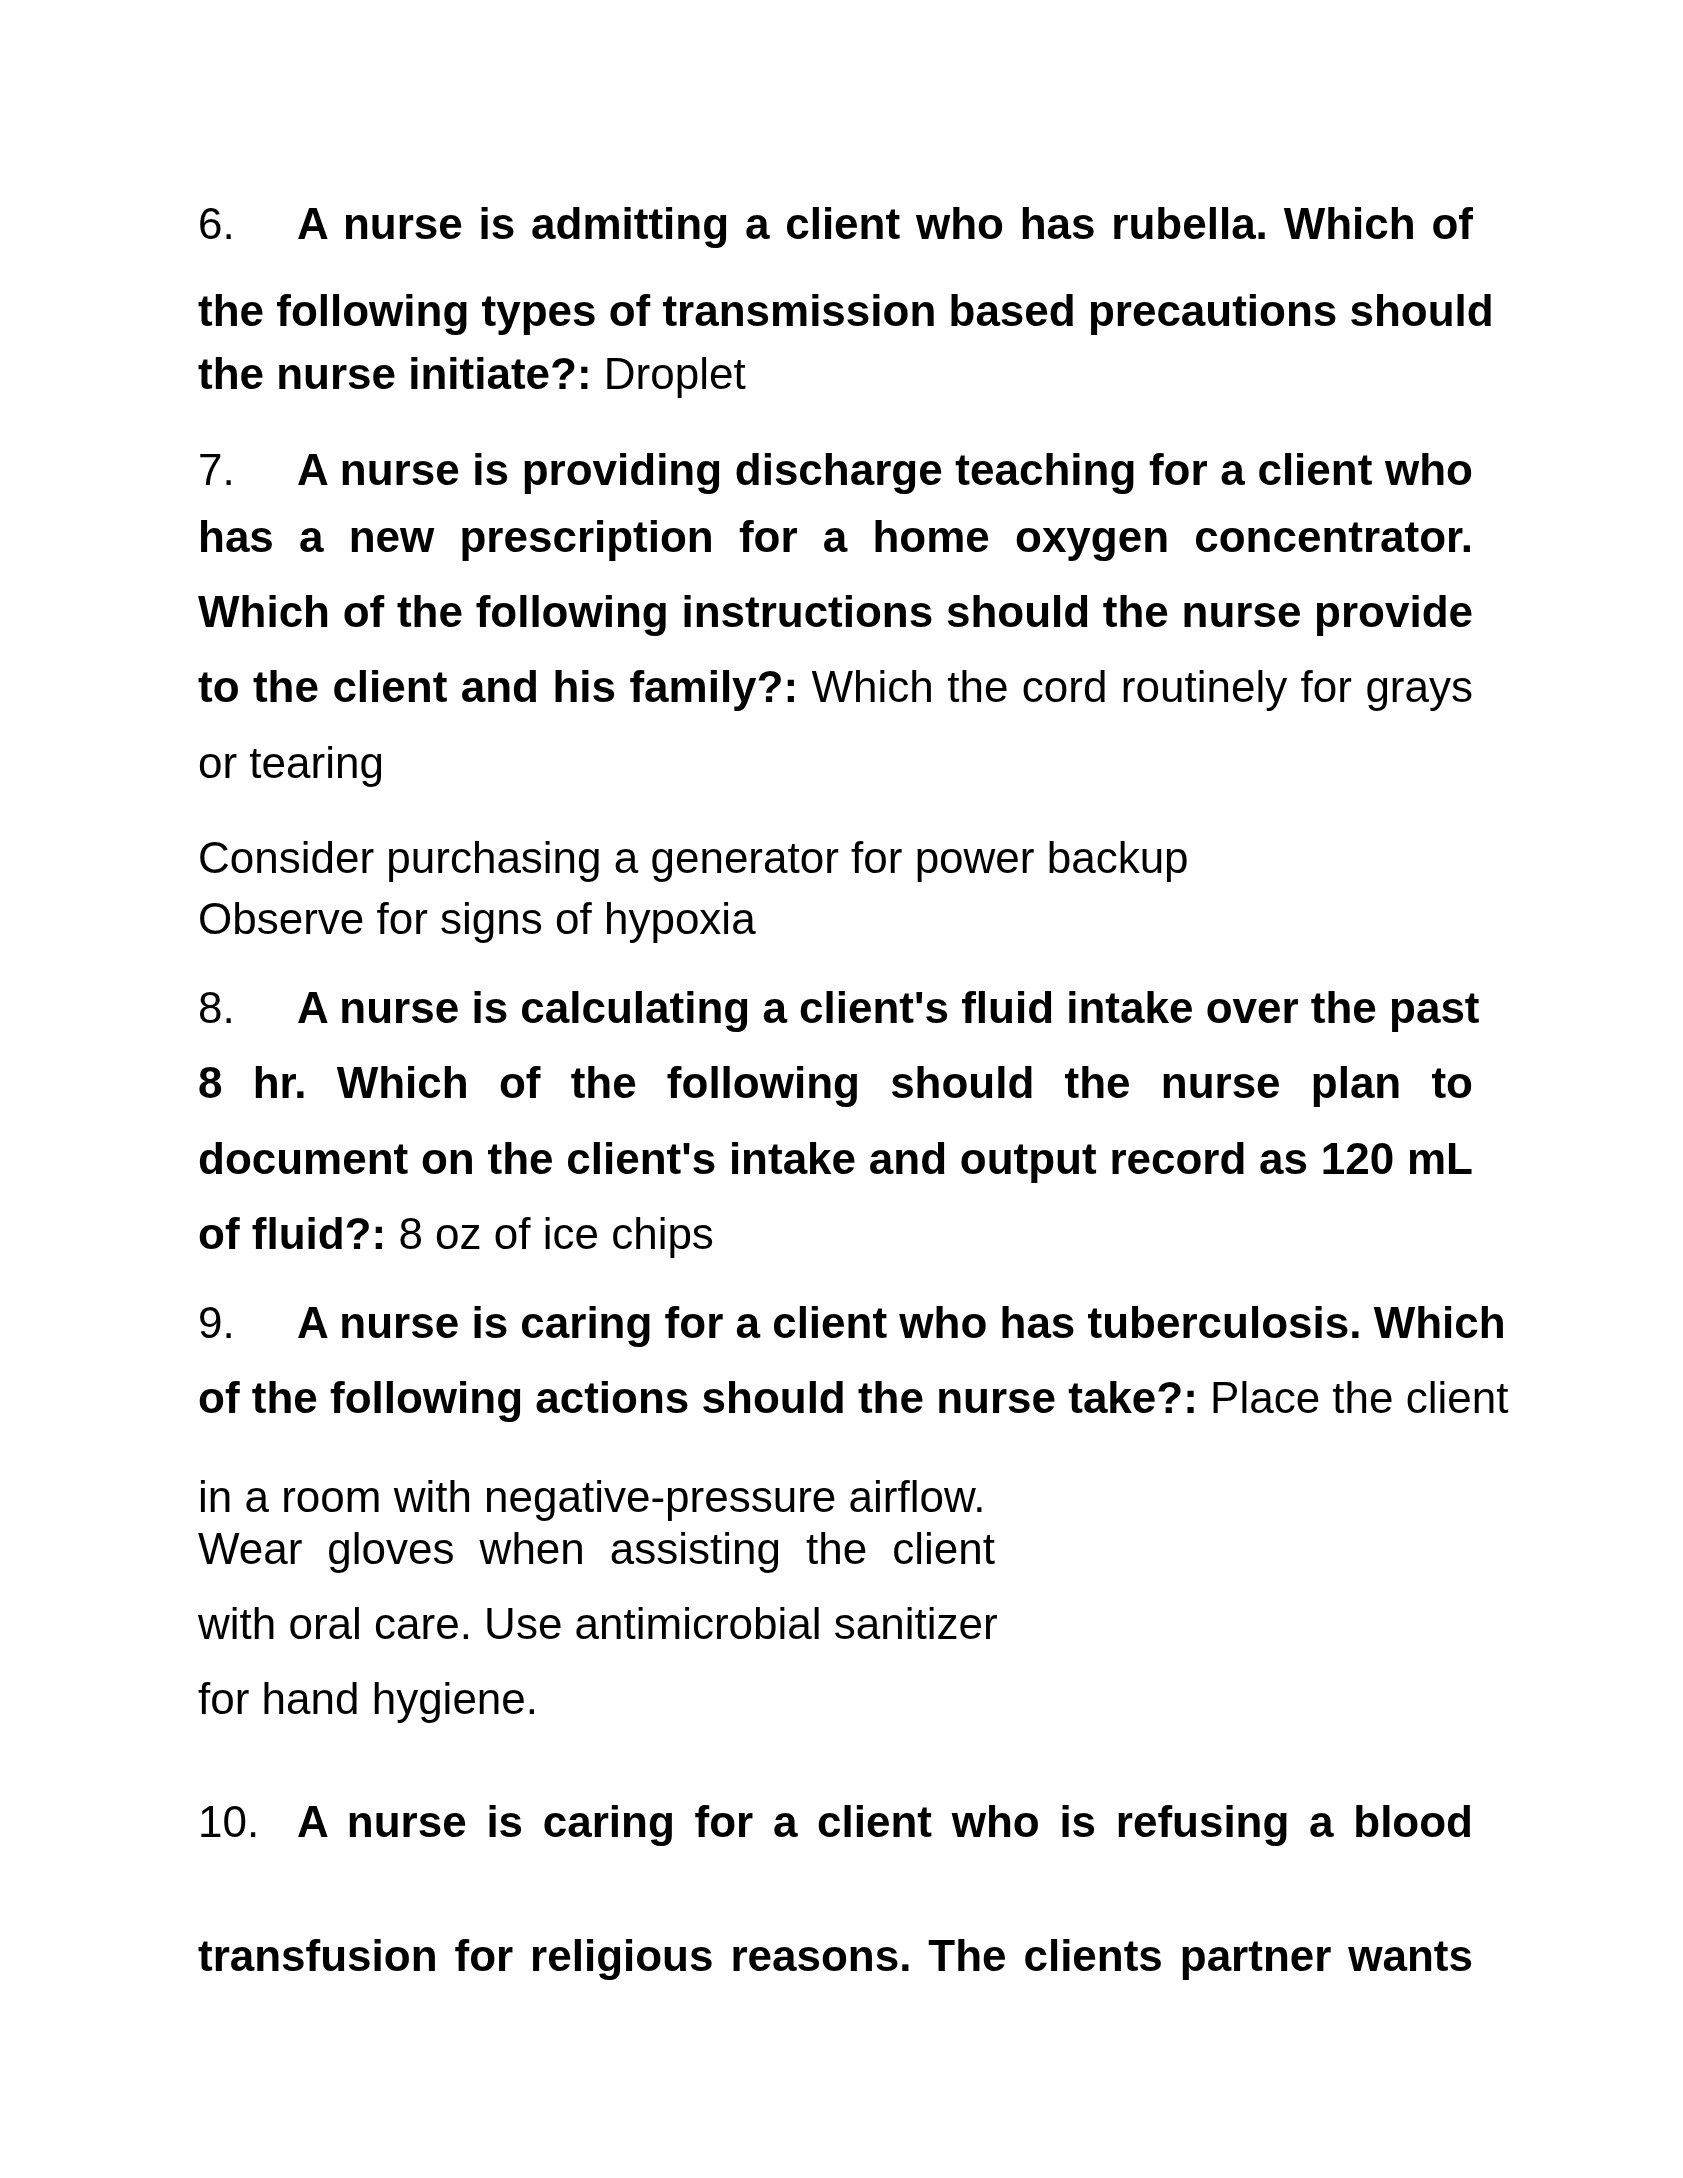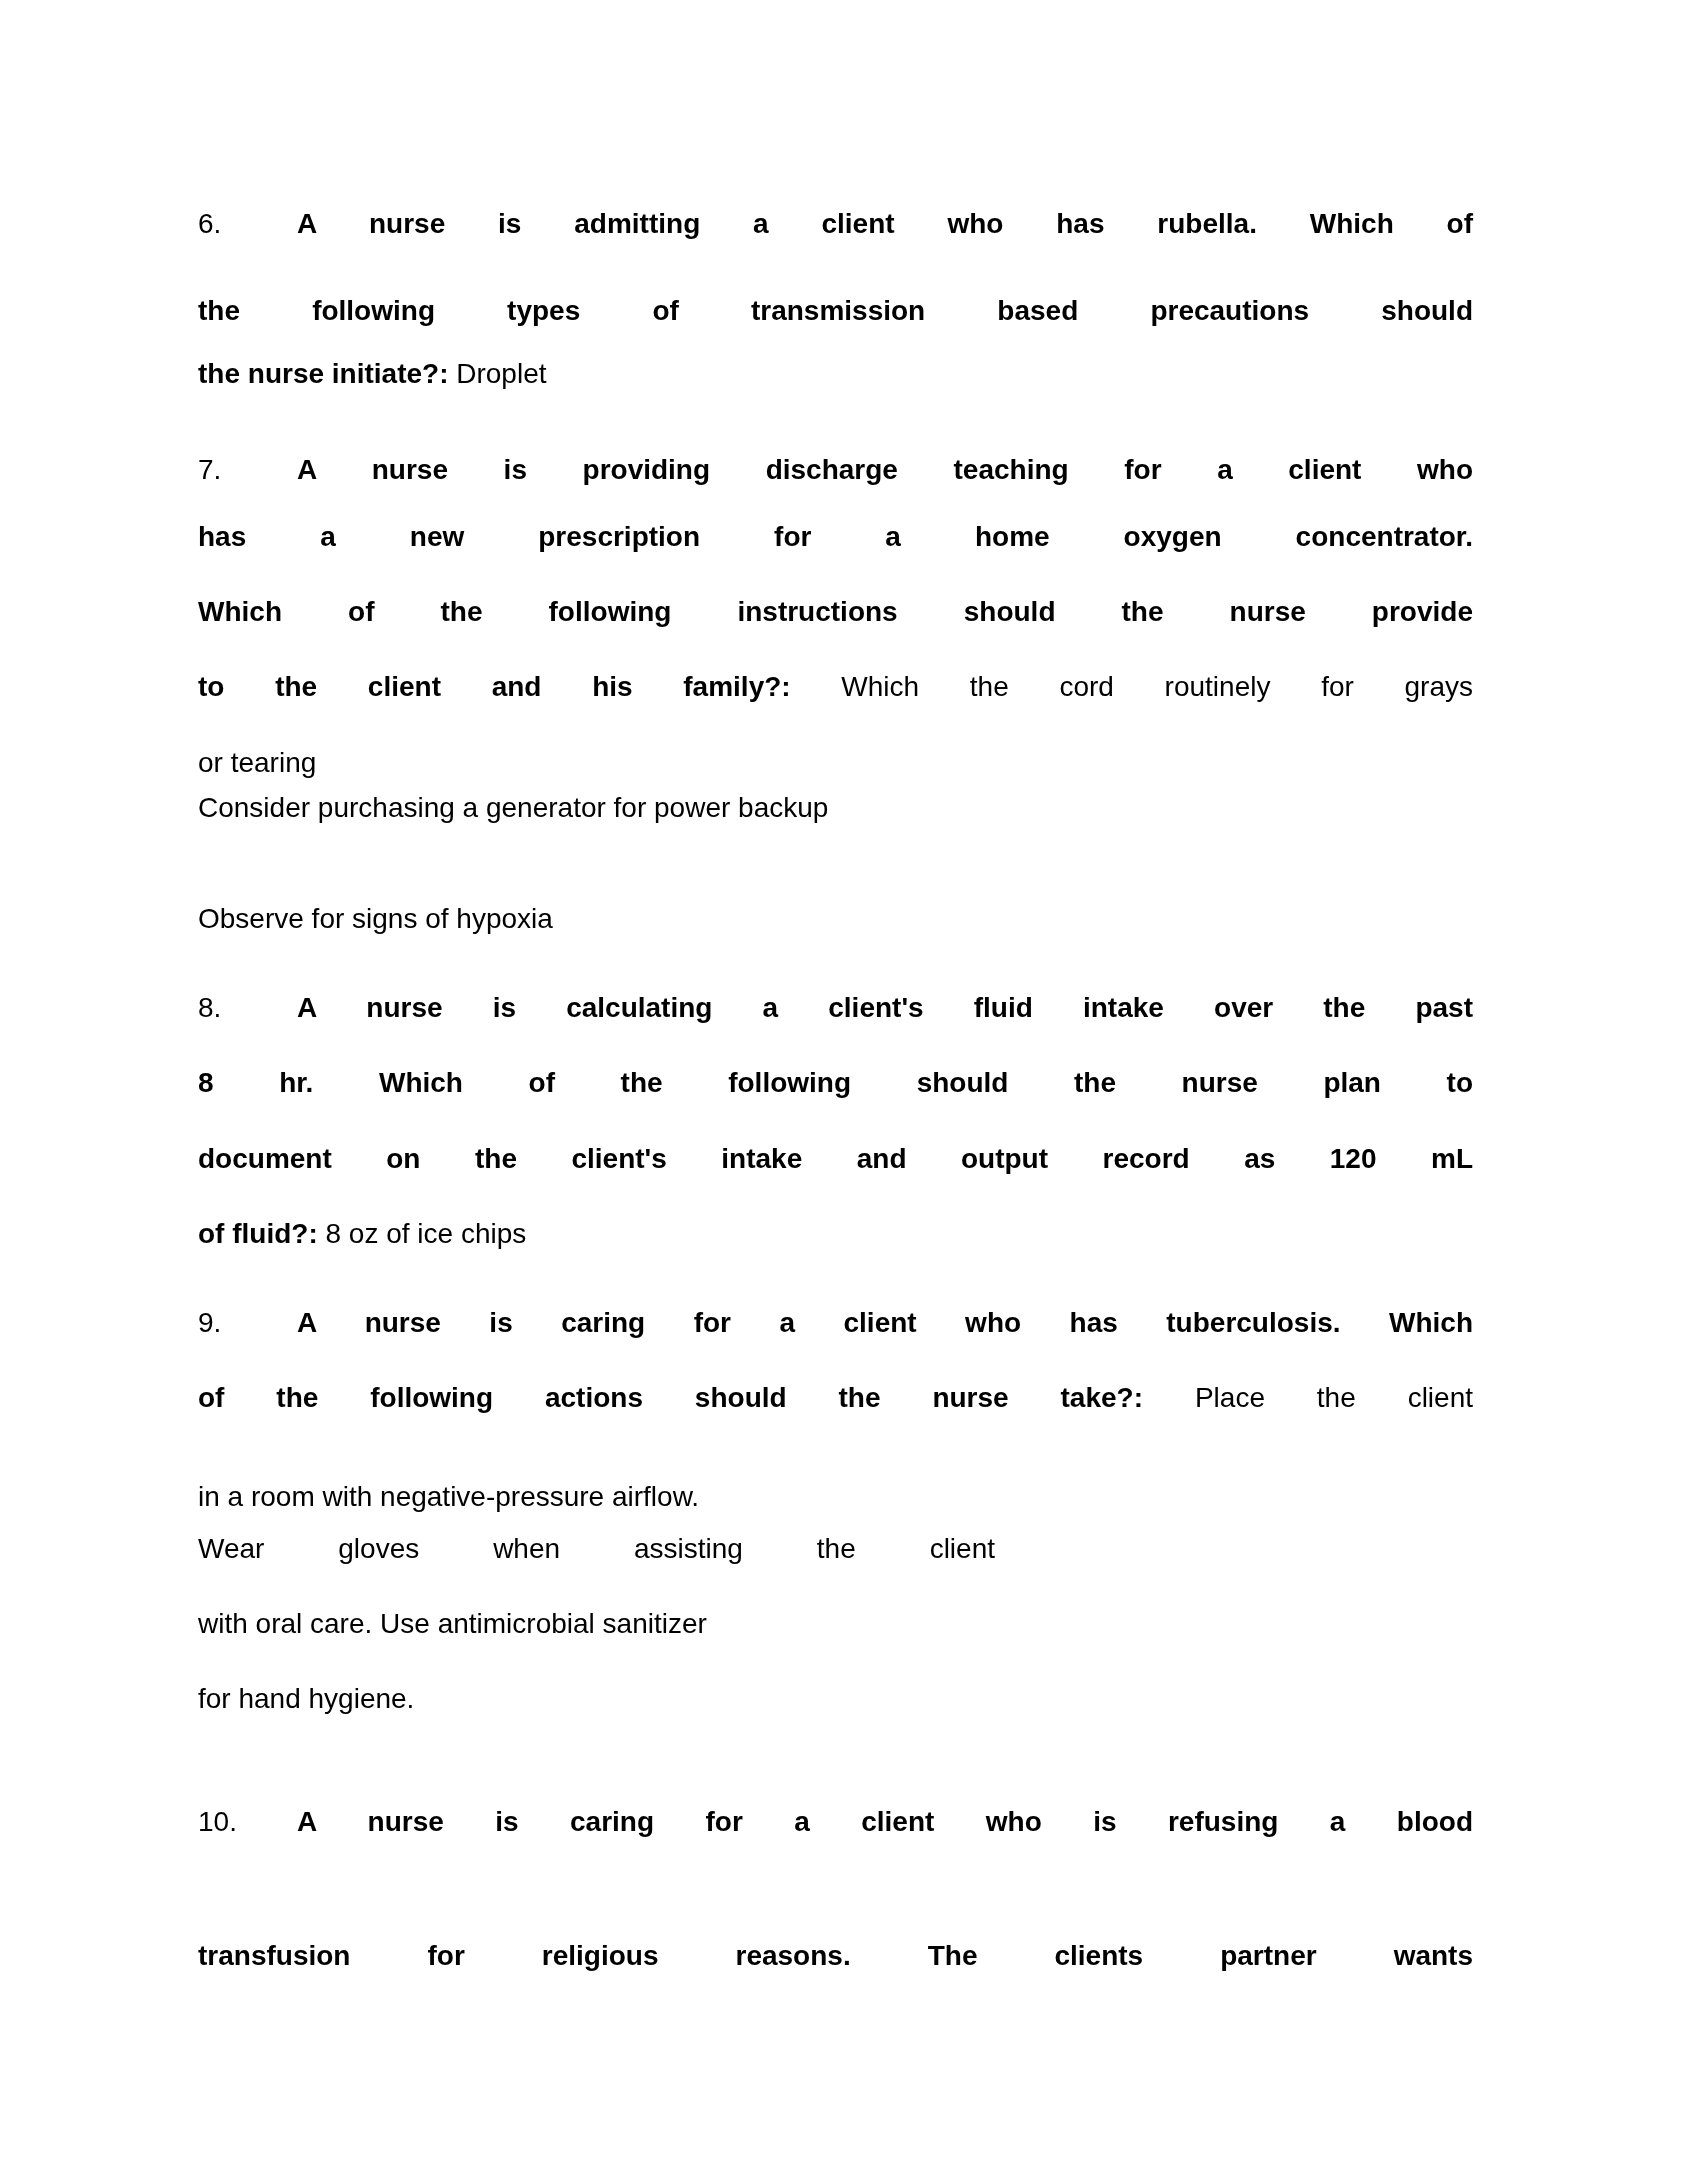--- a/index.html
+++ b/index.html
@@ -1,19 +1,19 @@
 <!DOCTYPE html>
 <html><head>
   <meta charset="utf-8">
   <style>
     html, body { margin: 0; padding: 0; background: #ffffff; }
     body { width: 1683px; height: 2178px; position: relative; overflow: hidden;
            font-family: "Liberation Sans", sans-serif; color: #000; }
     .page { position: absolute; left: 198px; top: 0; width: 1275px; }
-    .line { position: absolute; left: 0; width: 1275px; font-size: 28px;
+    .line { position: absolute; left: 0; width: 1275px; font-size: 44px;
             line-height: 51px; white-space: nowrap; }
     .justify { text-align: justify; text-align-last: justify; }
     .num { display: inline-block; width: 99px; font-weight: normal; }
     .num10 { display: inline-block; width: 99px; font-weight: normal; margin-top: 28px; }
     b { font-weight: bold; }
     .ans { font-weight: normal; }
     .narrow { width: 797px; }
   </style>
 </head>
 <body>
@@ -39,21 +39,21 @@
     <div class="line justify" style="top:511px;">
       <b>has a new prescription for a home oxygen concentrator.</b>
     </div>
     <div class="line justify" style="top:586px;">
       <b>Which of the following instructions should the nurse provide</b>
     </div>
     <div class="line justify" style="top:661px;">
       <b>to the client and his family?:</b> <span class="ans">Which the cord routinely for grays</span>
     </div>
     <div class="line" style="top:737px;">or tearing</div>
-    <div class="line" style="top:782px;">Consider purchasing a generator for power backup</div>
+    <div class="line" style="top:832px;">Consider purchasing a generator for power backup</div>
     <div class="line" style="top:893px;">Observe for signs of hypoxia</div>
   </div>
 
   <div>
     <div class="line justify" style="top:982px;">
       <span class="num">8.</span><b>A nurse is calculating a client's fluid intake over the past</b>
     </div>
     <div class="line justify" style="top:1057px;">
       <b>8 hr. Which of the following should the nurse plan to</b>
     </div>

